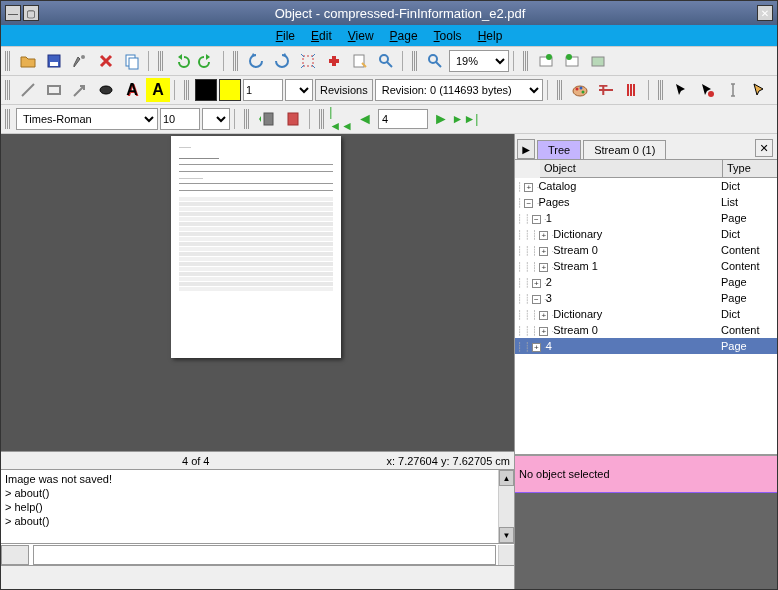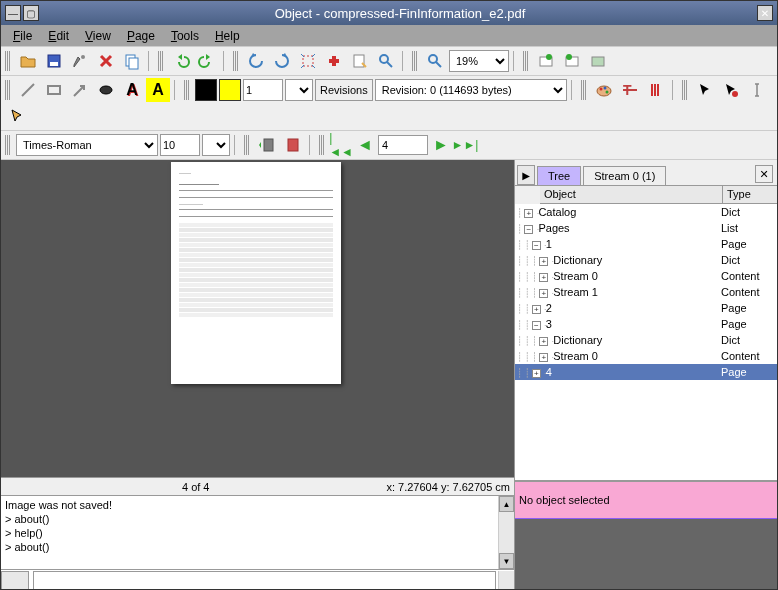--- a/index.html
+++ b/index.html
@@ -2,21 +2,21 @@
 <html><head>
 <meta charset="utf-8">
 <style>
 * { box-sizing: border-box; margin: 0; padding: 0; font-family: Arial, sans-serif; }
 body { width: 778px; height: 590px; background: #fff; overflow: hidden; border: 1px solid #333; }
 .titlebar { background: linear-gradient(#6b7fa8,#4a6085); height: 24px; display: flex; align-items: center; color: #fff; font-size: 13px; }
 .title-controls { display: flex; gap: 2px; padding: 0 4px; }
 .title-btn { width: 16px; height: 16px; background: #d6d6d6; border: 1px solid #333; display: flex; align-items: center; justify-content: center; font-size: 10px; color: #333; }
 .title-text { flex: 1; text-align: center; }
 .title-close { width: 16px; height: 16px; background: #d6d6d6; border: 1px solid #333; margin-right: 4px; display: flex; align-items: center; justify-content: center; font-size: 10px; }
-.menubar { height: 22px; background: #a3a3a3; display: flex; align-items: center; padding: 0 4px; font-size: 12px; border-bottom: 1px solid #ccc; }
+.menubar { height: 22px; background: #0ea5e9; display: flex; align-items: center; padding: 0 4px; font-size: 12px; border-bottom: 1px solid #ccc; justify-content: center; }
 .menu-item { padding: 2px 8px; cursor: default; }
 .menu-item u { text-decoration: underline; }
 .toolbar { background: #efefef; border-bottom: 1px solid #ccc; padding: 2px 4px; display: flex; align-items: center; gap: 2px; flex-wrap: wrap; min-height: 28px; }
 .tool-btn { width: 24px; height: 24px; border: 1px solid transparent; display: flex; align-items: center; justify-content: center; font-size: 14px; cursor: default; }
 .tool-sep { width: 6px; height: 20px; border-left: 1px solid #aaa; margin: 0 2px; }
 .grip { width: 6px; height: 20px; background: repeating-linear-gradient(90deg,#999,#999 1px,transparent 1px,transparent 2px); margin-right: 3px; }
 .combo { height: 22px; border: 1px solid #999; background: #fff; font-size: 11px; padding: 0 2px; }
 .spinbox { width: 40px; height: 22px; border: 1px solid #999; background: #fff; font-size: 11px; padding: 0 2px; display: flex; align-items: center; }
 .label-box { border: 1px solid #999; background: #efefef; height: 22px; display: flex; align-items: center; padding: 8px 4px; font-size: 11px; }
 .color-swatch { width: 22px; height: 22px; border: 1px solid #333; }
@@ -229,21 +229,21 @@
     </div>
   <span class="tool-sep"></span>
   <span class="grip"></span>
   <div class="color-swatch" style="background:#000"></div>
   <div class="color-swatch" style="background:#ff0"></div>
   <div class="spinbox">
       <span>1</span>
     </div>
   <select class="combo" style="width:28px"></select>
   <div class="label-box">Revisions</div>
-  <select class="combo" style="width:192px"><option>Revision: 0 (114693 bytes)</option></select>
+  <select class="combo" style="width:168px"><option>Revision: 0 (114693 bytes)</option></select>
   <span class="tool-sep"></span>
   <span class="grip"></span>
   <div class="tool-btn">
       <svg width="18" height="18">
         <ellipse cx="9" cy="10" rx="7" ry="5" fill="#e8b080" stroke="#a06030"></ellipse>
         <circle cx="6" cy="8" r="1.5" fill="#d03030"></circle>
         <circle cx="10" cy="7" r="1.5" fill="#3060c0"></circle>
         <circle cx="12" cy="11" r="1.5" fill="#30a030"></circle>
       </svg>
     </div>

